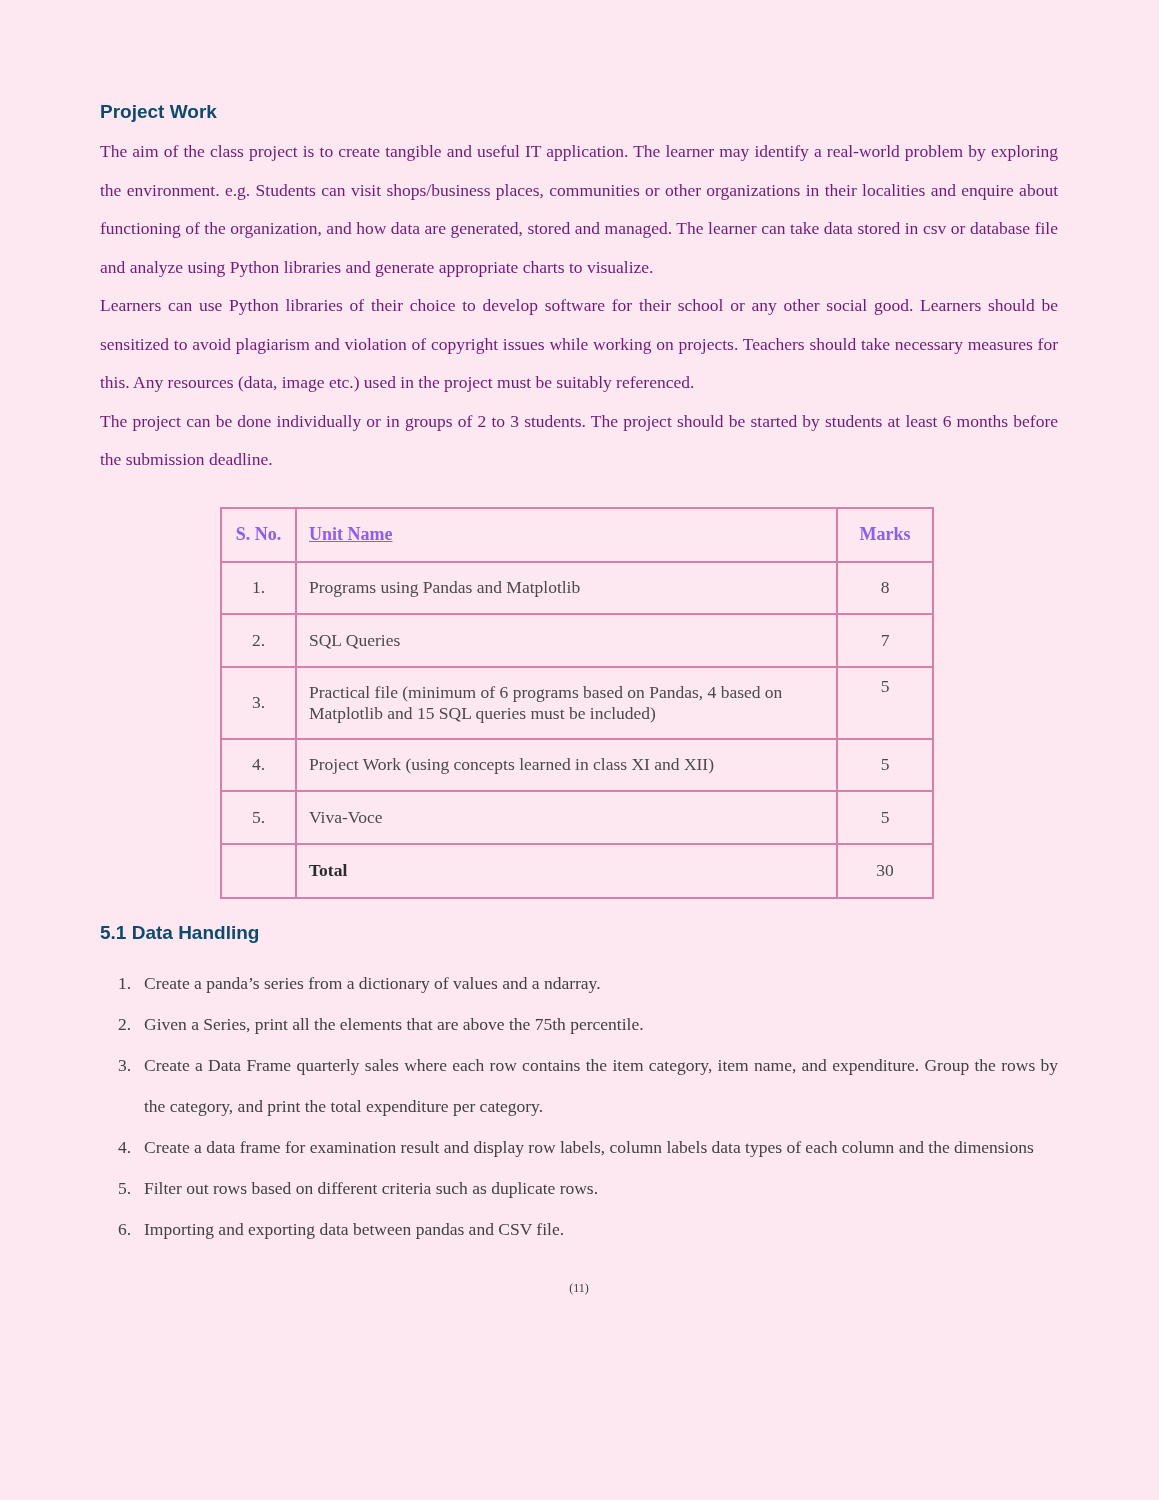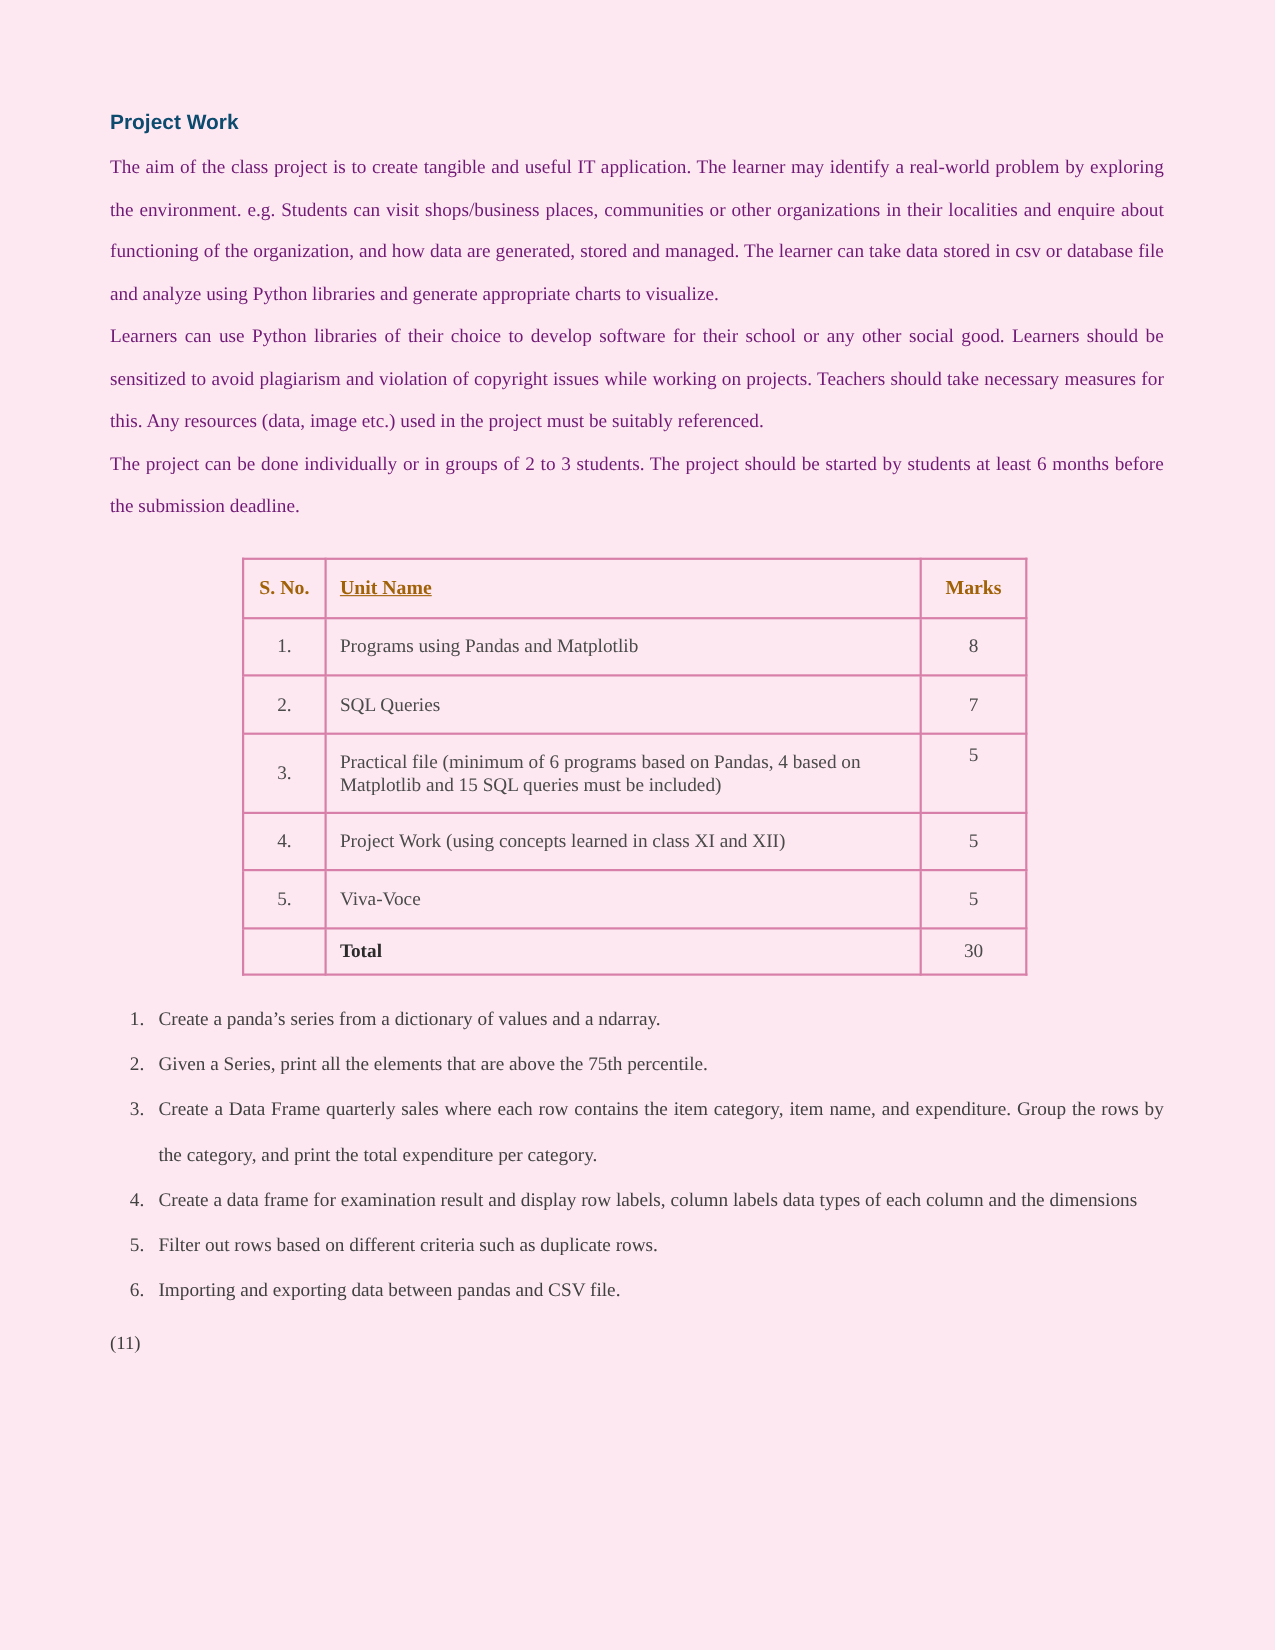--- a/index.html
+++ b/index.html
@@ -38,51 +38,52 @@
   }
   table.marks td {
     border:2px solid #d77fa8;
     font-size:17.5px;
     color:#4a4a4a;
     vertical-align:middle;
   }
   td.col-sno  { width:75px;  text-align:center; }
   td.col-unit { width:541px; text-align:left; padding:6px 10px 6px 12px; }
   td.col-marks{ width:96px;  text-align:center; }
-  tr.head td  { font-weight:bold; color:#a16207; font-size:18px; }
+  tr.head td  { font-weight:bold; color:#8b5cf6; font-size:18px; }
   tr.head     { height:54px; }
   tr.r1 { height:52px; }
   tr.r2 { height:53px; }
   tr.r3 { height:72px; }
   tr.r3 td.col-marks { vertical-align:top; padding-top:8px; }
   tr.r4 { height:52px; }
   tr.r5 { height:53px; }
-  tr.total { height:42px; }
+  tr.total { height:54px; }
   tr.total td.col-unit { font-weight:bold; color:#2b2b2b; }
 
   .h-list { margin-top:29px; }
   .h-sub  { margin-top:23px; }
 
   ol.plist { list-style:none; margin-top:19px; }
   ol.plist li {
     display:flex;
     font-size:17.5px;
     line-height:41px;
     color:#414141;
   }
   ol.plist .num {
     width:26px;
     margin-left:18px;
     flex:0 0 26px;
   }
   ol.plist .itxt { flex:1; text-align:justify; }
 
   .page-num {
-    margin-top:18px;
-    font-size:17px;
+    margin-top:31px;
+    text-align:center;
+    font-size:12px;
     color:#3d3d3d;
   }
 </style>
 </head>
 <body>
 
 <div class="content">
 
   <div class="h-sans">Project Work</div>
 
@@ -124,20 +125,21 @@
         <td class="col-marks">5</td>
       </tr>
       <tr class="total">
         <td class="col-sno"></td>
         <td class="col-unit">Total</td>
         <td class="col-marks">30</td>
       </tr>
     </tbody>
   </table>
 
+  <div class="h-sans h-sub">5.1 Data Handling</div>
 
   <ol class="plist">
     <li>
       <span class="num">1.</span>
       <span class="itxt">Create a panda’s series from a dictionary of values and a ndarray.</span>
     </li>
     <li>
       <span class="num">2.</span>
       <span class="itxt">Given a Series, print all the elements that are above the 75th percentile.</span>
     </li>

